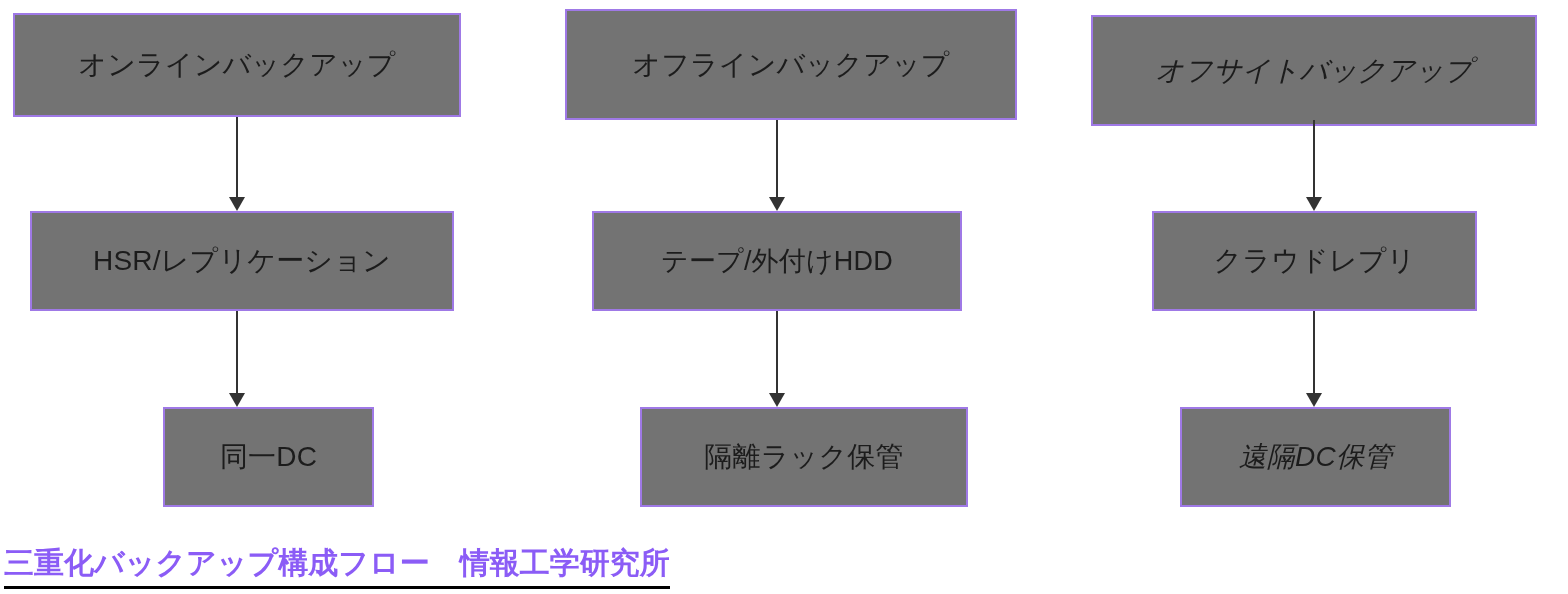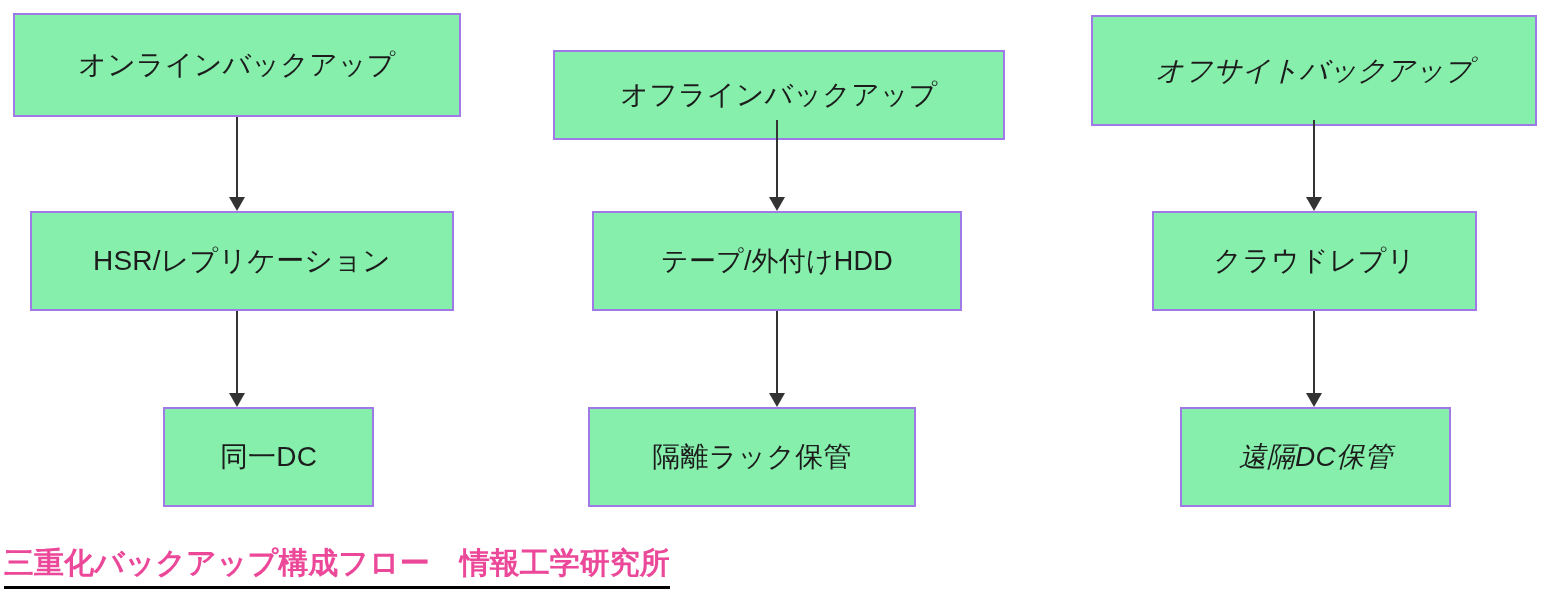--- a/index.html
+++ b/index.html
@@ -13,21 +13,21 @@
   #canvas {
     position: relative;
     width: 1568px;
     height: 594px;
     background: #ffffff;
     overflow: hidden;
   }
   .node {
     position: absolute;
     box-sizing: border-box;
-    background: #86efac;
+    background: #737373;
     border: 2px solid #9f79e6;
     display: flex;
     align-items: center;
     justify-content: center;
     color: #1c1c1c;
     font-size: 28px;
     line-height: 1.2;
     letter-spacing: 0.2px;
     white-space: nowrap;
     text-align: center;
@@ -55,21 +55,21 @@
     border-right: 8px solid transparent;
     border-top: 14px solid #333333;
   }
 
   
   .caption {
     position: absolute;
     left: 4px;
     font-size: 30px;
     font-weight: bold;
-    color: #ec4899;
+    color: #8b5cf6;
     white-space: nowrap;
     border-bottom: 3px solid #000000;
     padding-bottom: 2px;
     display: inline-block;
   }
 </style>
 </head>
 <body>
 
 <div id="canvas">
@@ -89,39 +89,39 @@
 
   <div class="edge" style="left:237px; top:311px; height:96px;">
     <div class="stem" style="height:82px;"></div>
     <div class="head" style="top:82px;"></div>
   </div>
 
   <div class="node" style="left:132px; top:407px; width:211px; height:100px;margin-left:31px;">
     <span>同一DC</span>
   </div>
 
-  <div class="node" style="left:553px; top:9px; width:452px; height:90px;margin-top:41px;">
+  <div class="node" style="left:565px; top:9px; width:452px; height:111px;">
     <span>オフラインバックアップ</span>
   </div>
 
   <div class="edge" style="left:777px; top:120px; height:91px;">
     <div class="stem" style="height:77px;"></div>
     <div class="head" style="top:77px;"></div>
   </div>
 
   <div class="node small-text" style="left:592px; top:211px; width:370px; height:100px;">
     <span>テープ/外付けHDD</span>
   </div>
 
   <div class="edge" style="left:777px; top:311px; height:96px;">
     <div class="stem" style="height:82px;"></div>
     <div class="head" style="top:82px;"></div>
   </div>
 
-  <div class="node" style="left:588px; top:407px; width:328px; height:100px;">
+  <div class="node" style="left:640px; top:407px; width:328px; height:100px;">
     <span>隔離ラック保管</span>
   </div>
 
   <div class="node" style="left:1091px; top:15px; width:446px; height:111px;font-style:italic;">
     <span>オフサイトバックアップ</span>
   </div>
 
   <div class="edge" style="left:1314px; top:120px; height:91px;">
     <div class="stem" style="height:77px;"></div>
     <div class="head" style="top:77px;"></div>

